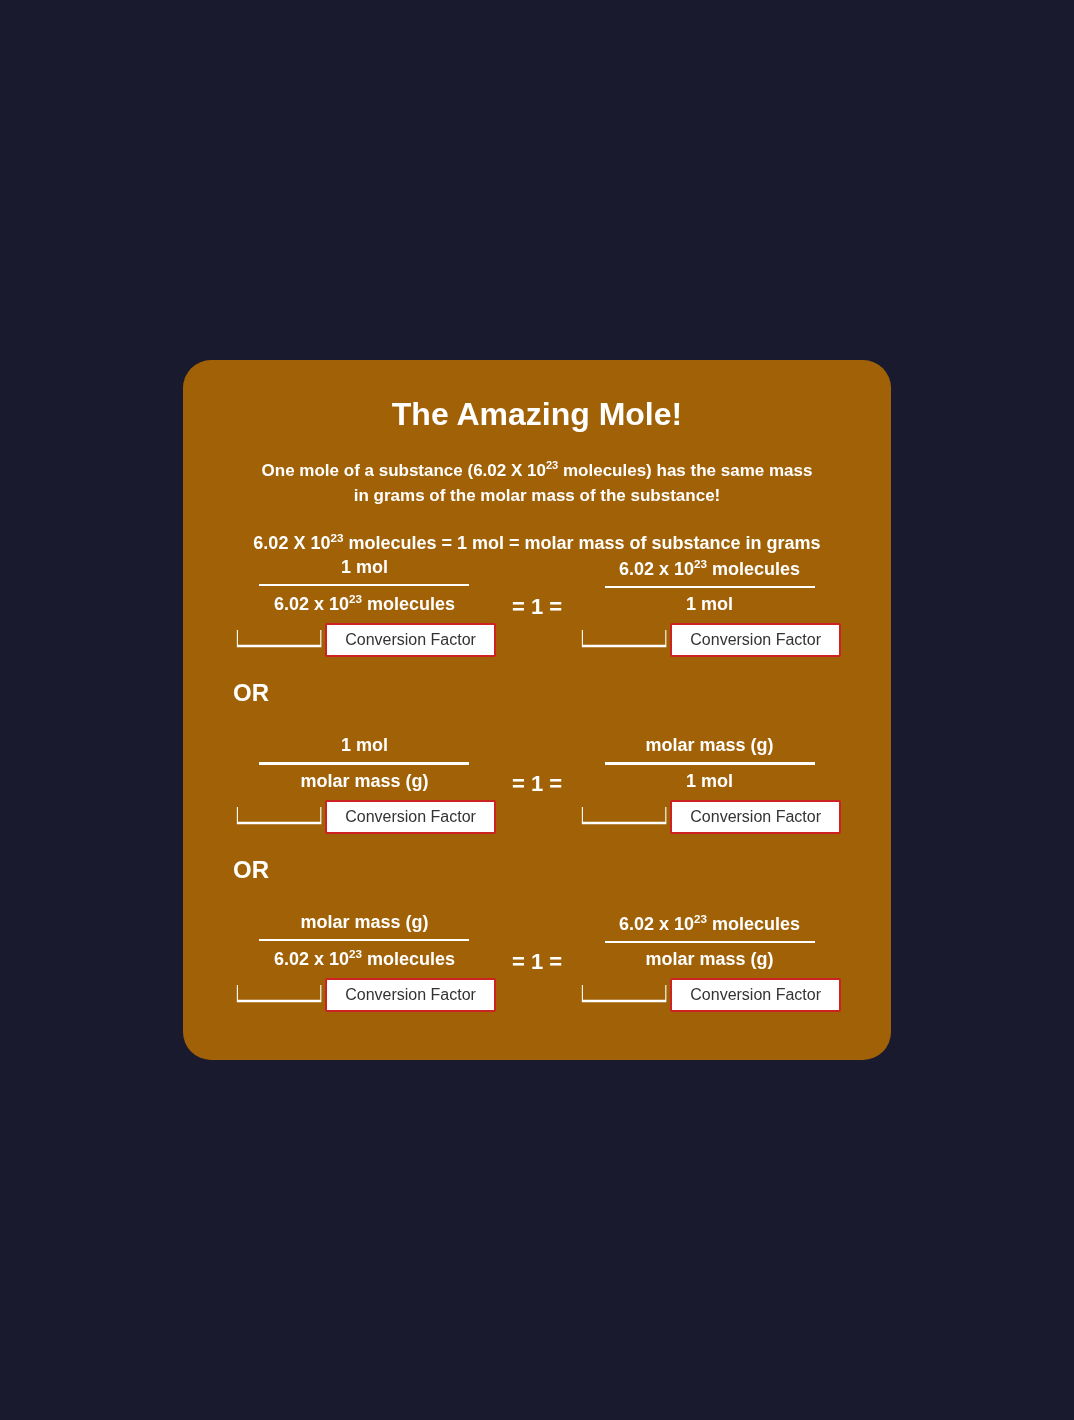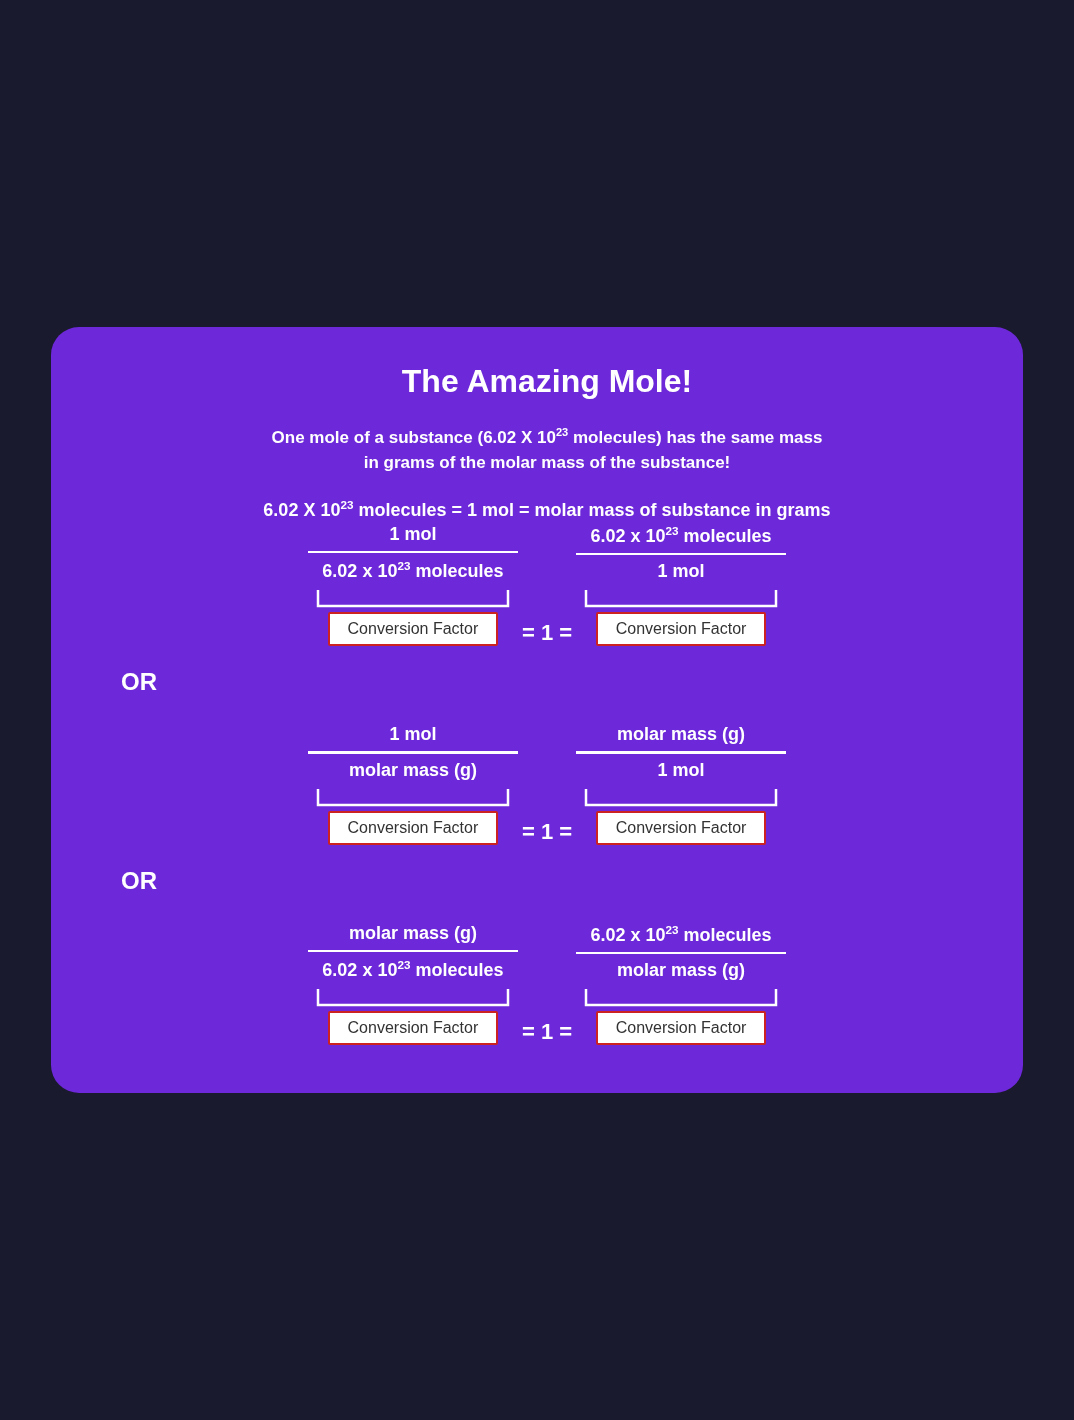--- a/index.html
+++ b/index.html
@@ -7,24 +7,24 @@
     body {
       background: #1a1a2e;
       display: flex;
       justify-content: center;
       align-items: center;
       min-height: 100vh;
       font-family: Arial, sans-serif;
     }
 
     .card {
-      background: #6d28d9;
+      background: #a16207;
       border-radius: 28px;
-      width: 972px;
-      padding: 36px 50px 40px 70px;
+      width: 708px;
+      padding: 36px 50px 40px 50px;
       color: white;
     }
 
     .main-title {
       text-align: center;
       font-size: 32px;
       font-weight: 900;
       color: white;
       margin-bottom: 24px;
     }
@@ -82,21 +82,21 @@
     .fraction-denominator {
       font-size: 18px;
       font-weight: 700;
       color: white;
       text-align: center;
       padding-top: 6px;
     }
 
     .bracket-label {
       display: flex;
-      flex-direction: column;
+      flex-direction: row;
       align-items: center;
       margin-top: 6px;
       width: 100%;
     }
 
     .bracket-svg {
       width: 100%;
       height: 22px;
     }
 
@@ -120,23 +120,23 @@
       color: white;
       margin: 22px 0 28px 0;
     }
 
     .section {
       margin-bottom: 8px;
     }
 
     .fraction-pair {
       display: flex;
-      align-items: flex-end;
+      align-items: center;
       justify-content: center;
-      gap: 4px;
+      gap: 16px;
     }
 
     .fraction-col {
       display: flex;
       flex-direction: column;
       align-items: center;
     }
   </style>
 </head>
 <body>

